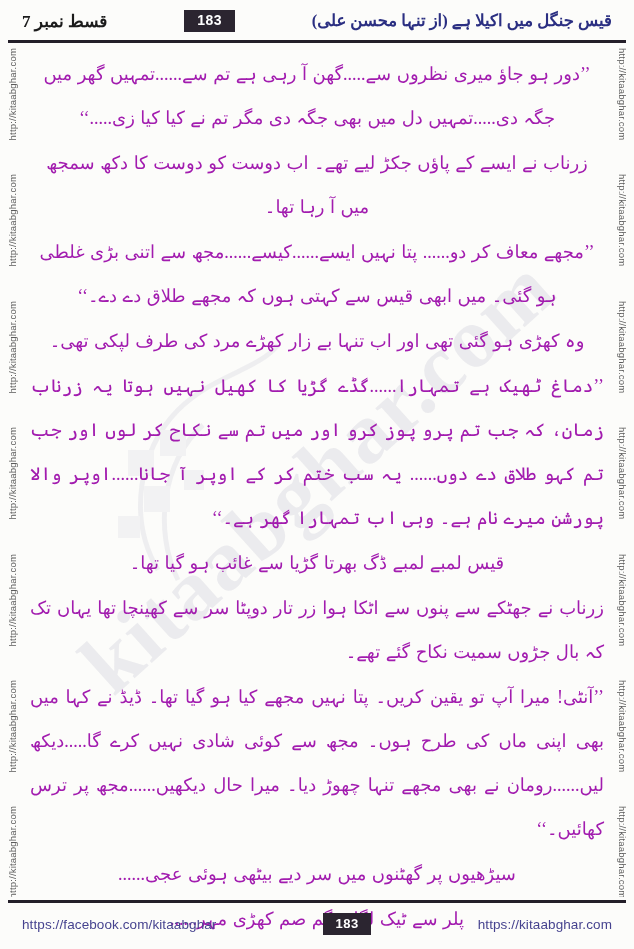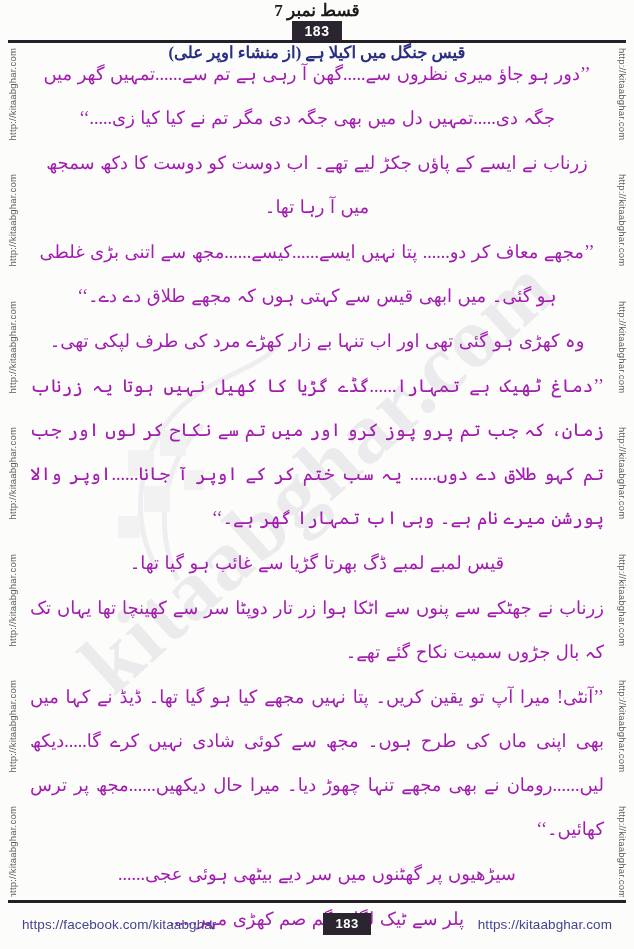--- a/index.html
+++ b/index.html
@@ -55,21 +55,20 @@
   
   .header {
     position: relative;
     z-index: 3;
     height: 42px;
     padding: 0 22px;
     display: flex;
     align-items: center;
     justify-content: space-between;
     box-sizing: border-box;
-    flex-direction: column;
   }
   .header-rule {
     position: absolute;
     left: 8px;
     right: 8px;
     top: 40px;
     height: 3px;
     background: #241f29;
     z-index: 3;
   }
@@ -214,21 +213,21 @@
       <rect x="42" y="100" width="26" height="26"></rect>
       <rect x="26" y="156" width="26" height="26"></rect>
       <rect x="66" y="140" width="20" height="20"></rect>
       <rect x="0" y="186" width="22" height="22"></rect>
     </g>
   </svg>
 
   <div class="header">
     <div class="header-episode">قسط نمبر 7</div>
     <div class="page-badge">183</div>
-    <div class="header-title">قیس جنگل میں اکیلا ہے (از منشاء اوپر علی)</div>
+    <div class="header-title">قیس جنگل میں اکیلا ہے (از تنہا محسن علی)</div>
   </div>
   <div class="header-rule"></div>
 
   <div class="side-wm left">
     <span>http://kitaabghar.com</span>
     <span>http://kitaabghar.com</span>
     <span>http://kitaabghar.com</span>
     <span>http://kitaabghar.com</span>
     <span>http://kitaabghar.com</span>
     <span>http://kitaabghar.com</span>

